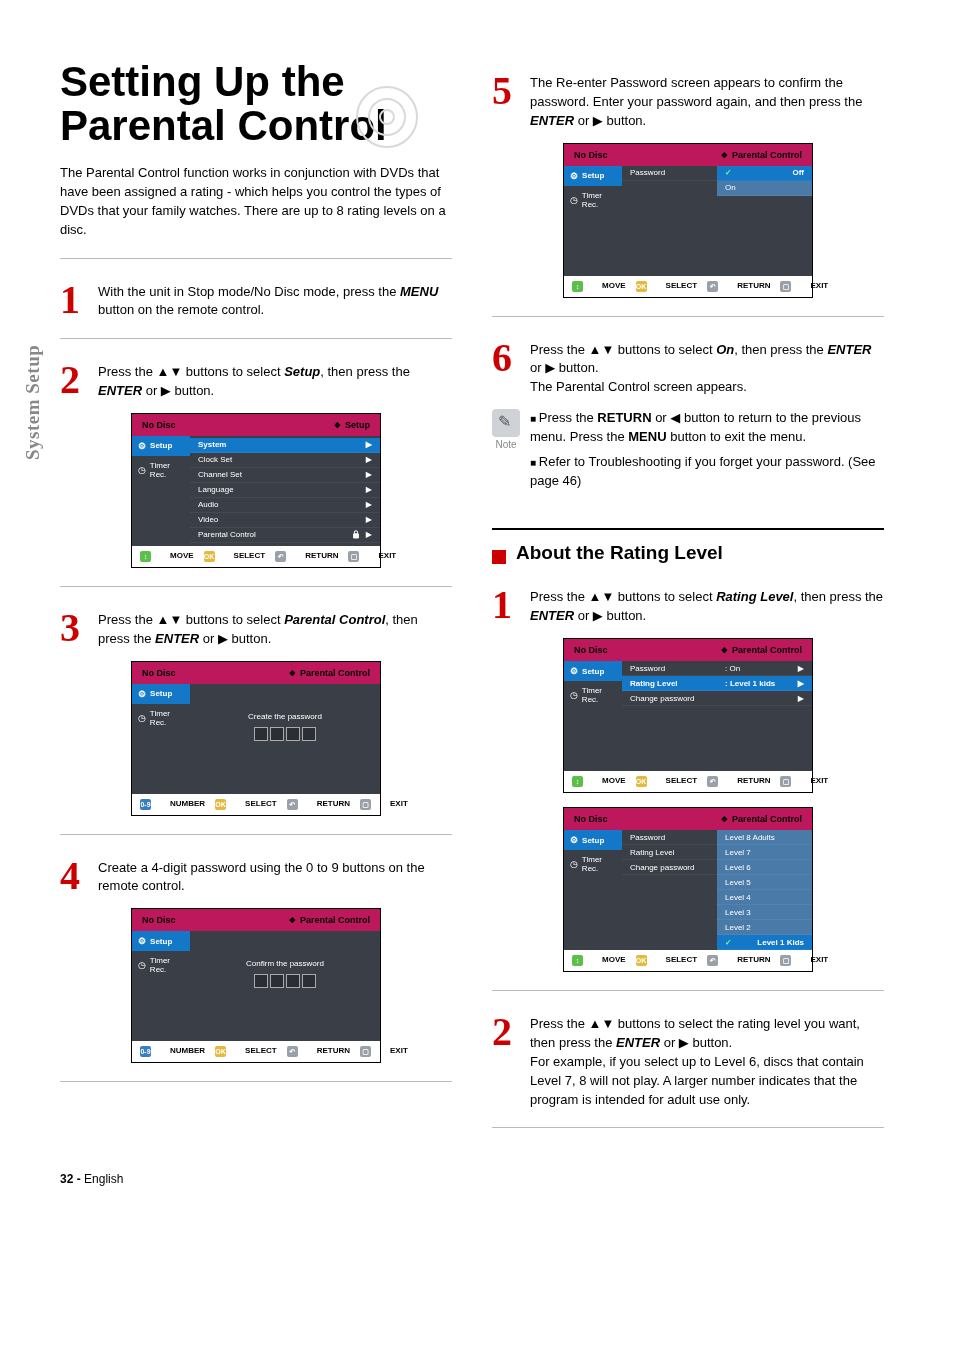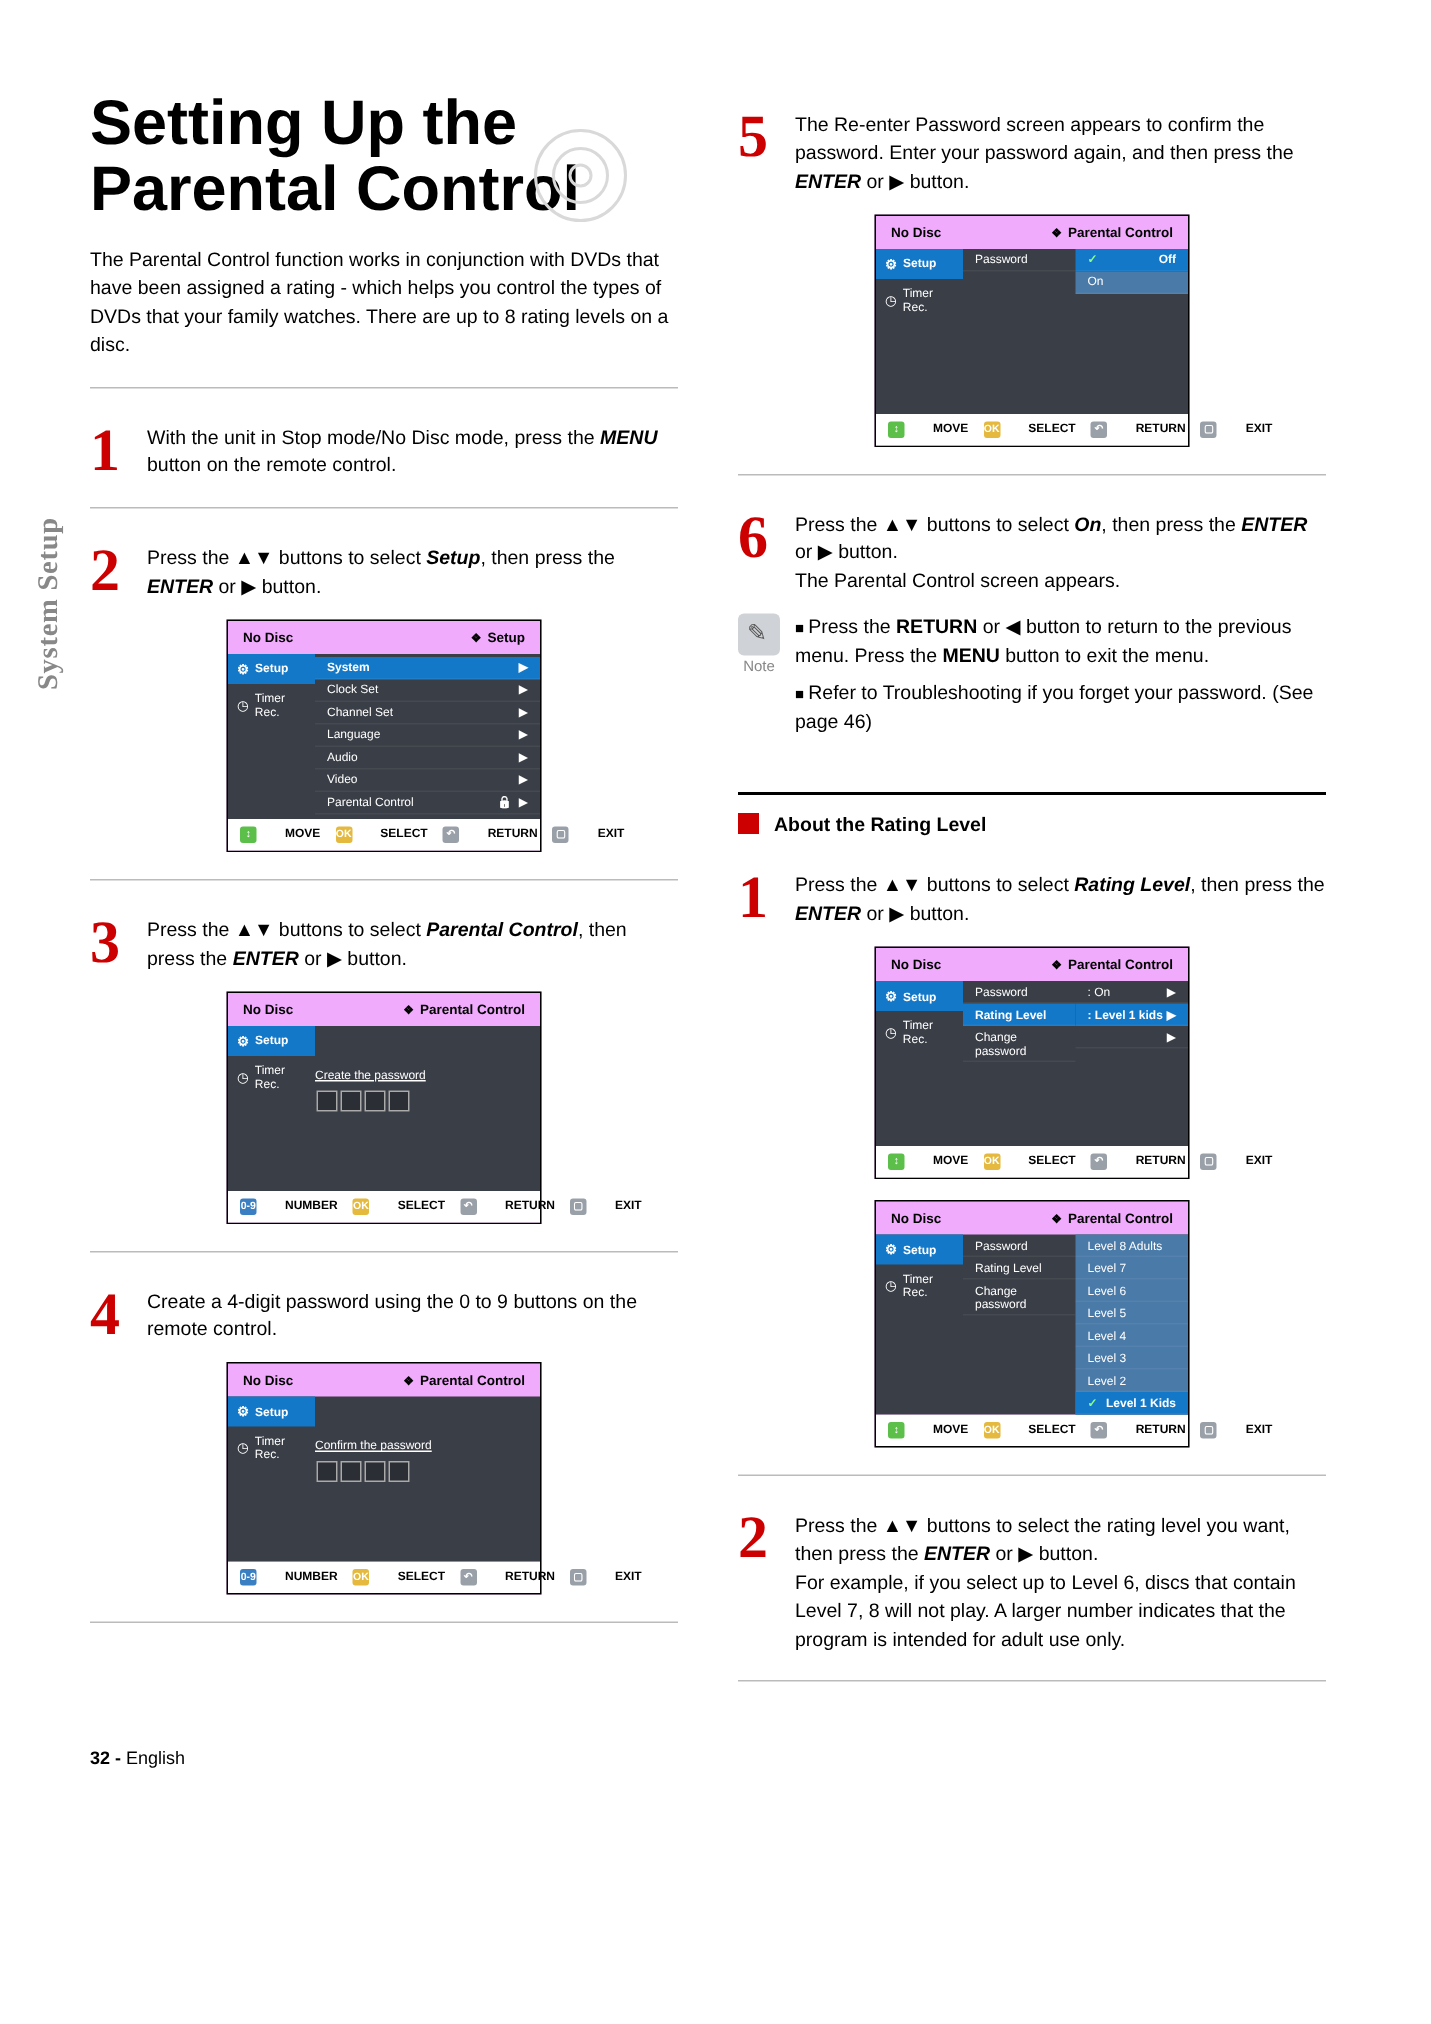--- a/index.html
+++ b/index.html
@@ -67,25 +67,25 @@
   .step-text {
     font-size: 13px;
     line-height: 1.45;
     flex: 1;
   }
   .step-text b { font-weight: bold; font-style: italic; }
   .hr-bottom { border: none; border-top: 1px solid #bbb; margin-top: 18px; }
 
   
   .osd {
-    width: 210px;
+    width: 250px;
     margin: 12px auto 14px;
     border: 1px solid #000;
     font-size: 9px;
-    background: #f0abfc;
+    background: #be185d;
   }
   .osd-hdr {
     display: flex;
     justify-content: space-between;
     padding: 6px 10px;
     font-weight: bold;
   }
   .osd-diamond::before { content: "❖"; margin-right: 4px; font-size: 8px; }
   .osd-body {
     display: flex;
@@ -117,25 +117,24 @@
     display: flex;
     justify-content: space-between;
     align-items: center;
     padding: 2.5px 8px;
     border-bottom: 1px solid rgba(255,255,255,0.06);
   }
   .osd-row.sel { background: #1378c8; font-weight: bold; }
   .osd-row .arrow { font-size: 8px; }
   .osd-row .lock::before { content: "🔒"; font-size: 8px; filter: grayscale(1) brightness(2); }
   .osd-center {
-    text-align: left;
+    text-align: center;
     padding: 26px 0 18px;
     color: #fff;
     font-size: 8px;
-    text-decoration: underline;
   }
   .osd-boxes { margin-top: 6px; letter-spacing: 0; }
   .pw-box {
     display: inline-block;
     width: 14px; height: 14px;
     border: 1px solid #aaa;
     background: #2b2e34;
     margin: 0 1px;
     vertical-align: middle;
   }
@@ -216,23 +215,23 @@
   }
   .note-text .bullet { margin-bottom: 6px; }
   .note-text .bullet::before { content: "■ "; font-size: 10px; }
 
   
   .section-head {
     border-top: 2px solid #000;
     margin-top: 18px;
     padding-top: 12px;
     display: flex;
-    align-items: flex-start;
+    align-items: flex-end;
     gap: 10px;
-    font-size: 13px;
+    font-size: 19px;
     font-weight: bold;
   }
   .section-head::before {
     content: "";
     width: 14px; height: 14px;
     background: #c00;
     display: inline-block;
   }
 
   .footer {

